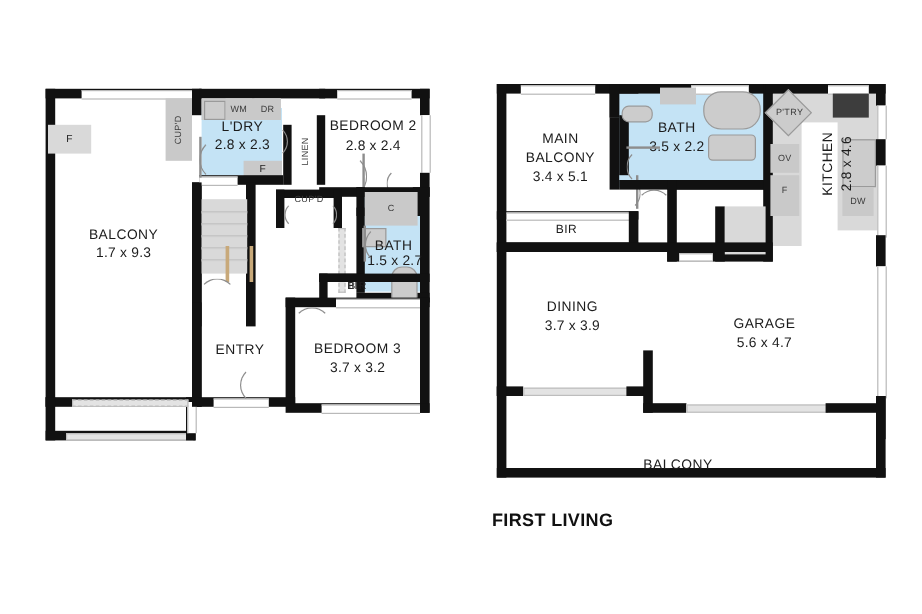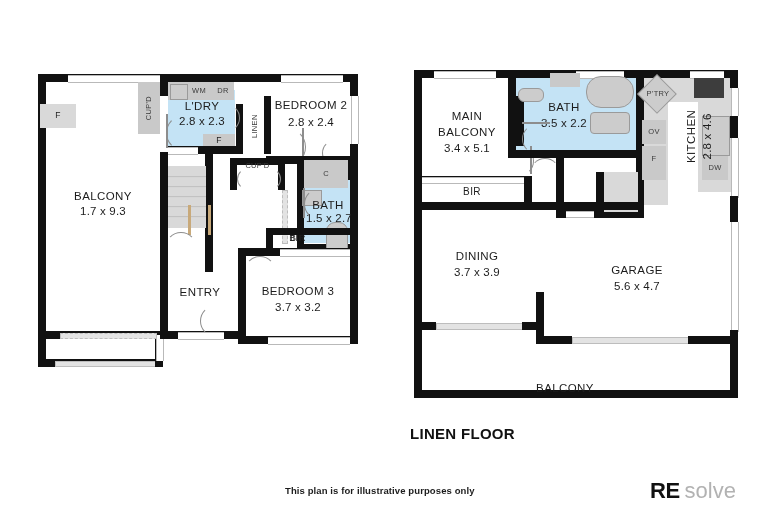--- a/index.html
+++ b/index.html
@@ -261,23 +261,18 @@
     <div class="wall" style="left:136px;top:292px;width:8px;height:52px;"></div>
     <div class="wall" style="left:136px;top:336px;width:36px;height:8px;"></div>
     <div class="slide" style="left:172px;top:337px;width:116px;height:5px;"></div>
     <div class="wall" style="left:288px;top:336px;width:42px;height:8px;"></div>
 
     <div class="wall" style="left:14px;top:322px;width:8px;height:76px;"></div>
     <div class="wall" style="left:14px;top:390px;width:324px;height:8px;"></div>
     <div class="wall" style="left:330px;top:330px;width:8px;height:68px;"></div>
     <div class="lbl rm-name" style="left:110px;top:382px;width:110px;">BALCONY</div>
 
-    <div class="floor-title" style="left:10px;top:425px;">LINEN FLOOR</div>
+    <div class="floor-title" style="left:10px;top:425px;">FIRST LIVING</div>
   </div>
 
-  <div class="disclaimer" style="left:285px;top:485px;">This plan is for illustrative purposes only</div>
-
-  <div id="logo">
-    <span class="re">RE</span>
-    <span class="solve">solve</span>
-  </div>
+
 
 </div>
 
 </body></html>

